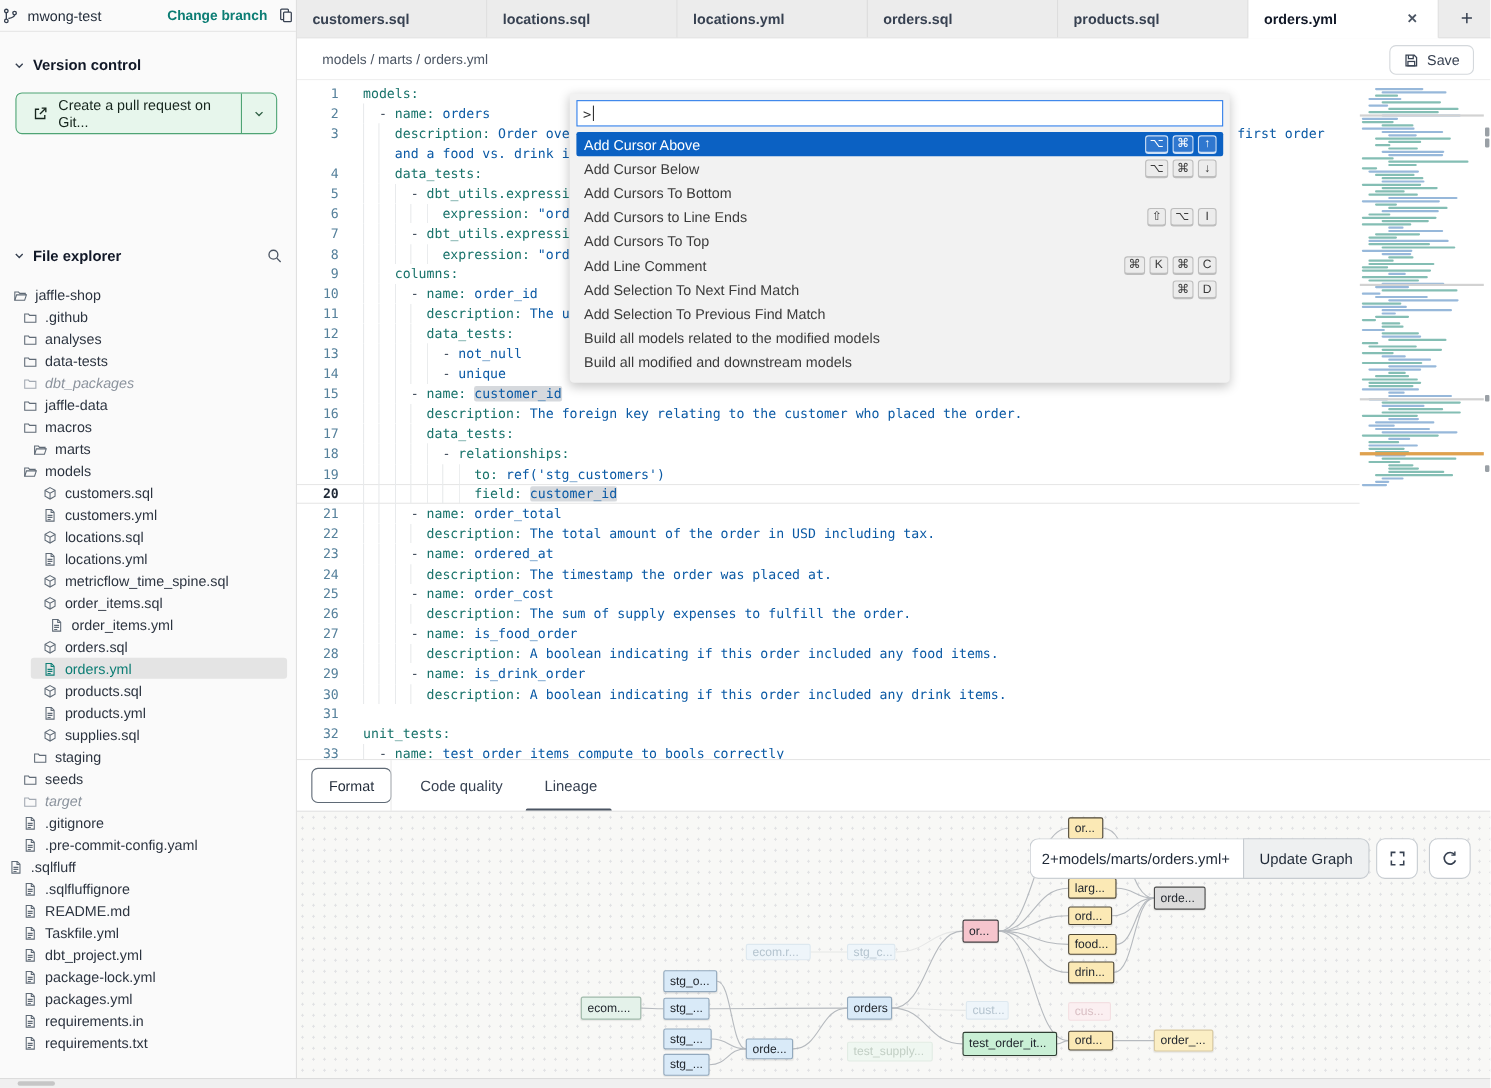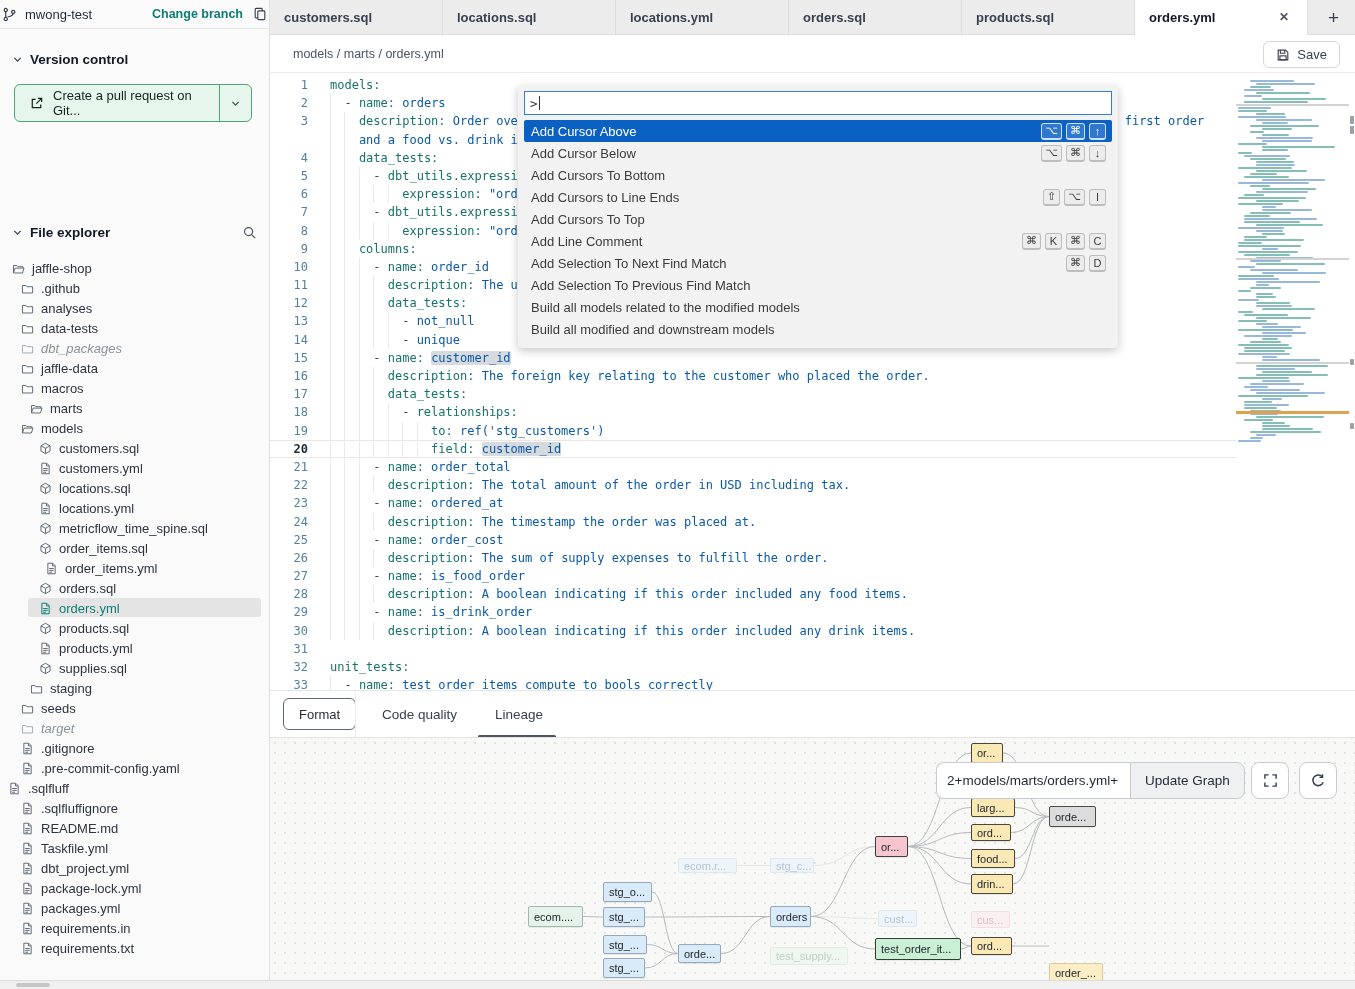--- a/index.html
+++ b/index.html
@@ -85,21 +85,21 @@
 
   
   #lineage { position:absolute; left:270px; top:737px; width:1085px; height:243px; background:#f8f8f6; border-top:1px solid #e3e3e3; background-image:radial-gradient(#e1e2e4 1px, transparent 1px); background-size:10px 10px; overflow:hidden; }
   #edges { position:absolute; left:0; top:0; z-index:1; }
   .gnode { position:absolute; z-index:2; display:flex; align-items:center; padding:0 5px; font-size:11px; color:#22272e; white-space:nowrap; overflow:hidden; border-radius:2px; box-shadow:0 1px 1px rgba(0,0,0,.07); cursor:pointer; }
   .n-blue { background:#d9eaf8; border:1px solid #93a9bd; }
   .n-mint { background:#e4f2ea; border:1px solid #9fb9aa; }
   .n-pink { background:#f6c5cd; border:1.4px solid #413f41; }
   .n-green { background:#c9efd5; border:1.4px solid #2f3e33; }
   .n-yellow { background:#fbe9b5; border:1.4px solid #4d4636; }
-  .n-yellow-lt { background:#fbeec4; border:1px solid #d9c9a0;margin-top:27px; }
+  .n-yellow-lt { background:#fbeec4; border:1px solid #d9c9a0; }
   .n-gray { background:#dcdcdc; border:1.4px solid #4a4a4a; }
   .n-faint-blue { background:#eef5fa; border:1px solid #dde8ef; color:#b5c4cf; box-shadow:none; }
   .n-faint-pink { background:#fbeff1; border:1px solid #f3dfe2; color:#d9bfc4; box-shadow:none; }
   .n-faint-green { background:#eff7f1; border:1px solid #e2ece4; color:#c2cfc5; box-shadow:none; }
   #graph-toolbar { position:absolute; left:666px; top:24px; z-index:10; display:flex; }
   #graph-search { width:194px; height:37px; background:#fff; border:1px solid #c7ccd1; border-right:none; border-radius:8px 0 0 8px; padding:0 10px; font-size:13.5px; color:#1f2937; font-family:"Liberation Sans",sans-serif; }
   #update-graph { height:37px; padding:0 14px; background:#eef0f1; border:1px solid #c7ccd1; border-radius:0 8px 8px 0; font-size:13.5px; color:#1f2937; font-family:"Liberation Sans",sans-serif; cursor:pointer; }
   .gicon-btn { position:absolute; top:24px; width:38px; height:37px; background:#fff; border:1px solid #c7ccd1; border-radius:8px; display:flex; align-items:center; justify-content:center; color:#374151; cursor:pointer; z-index:10; }
   #fullscreen-btn { left:981px; }
   #refresh-btn { left:1029px; }

